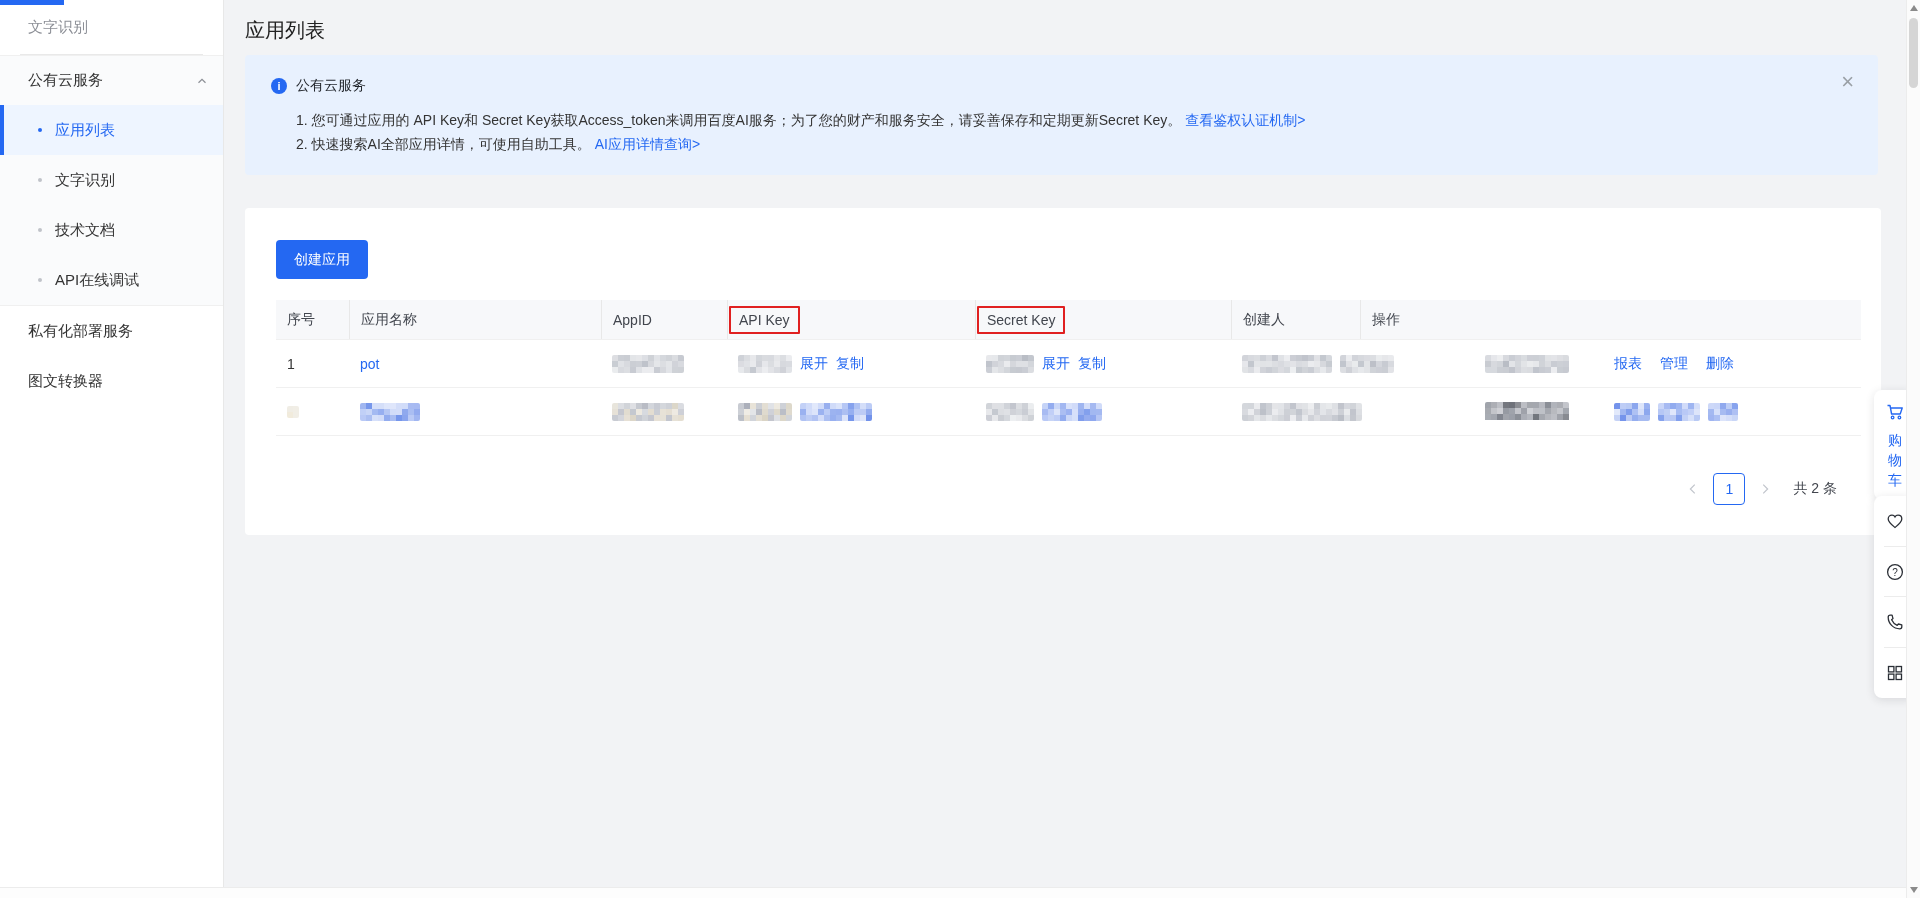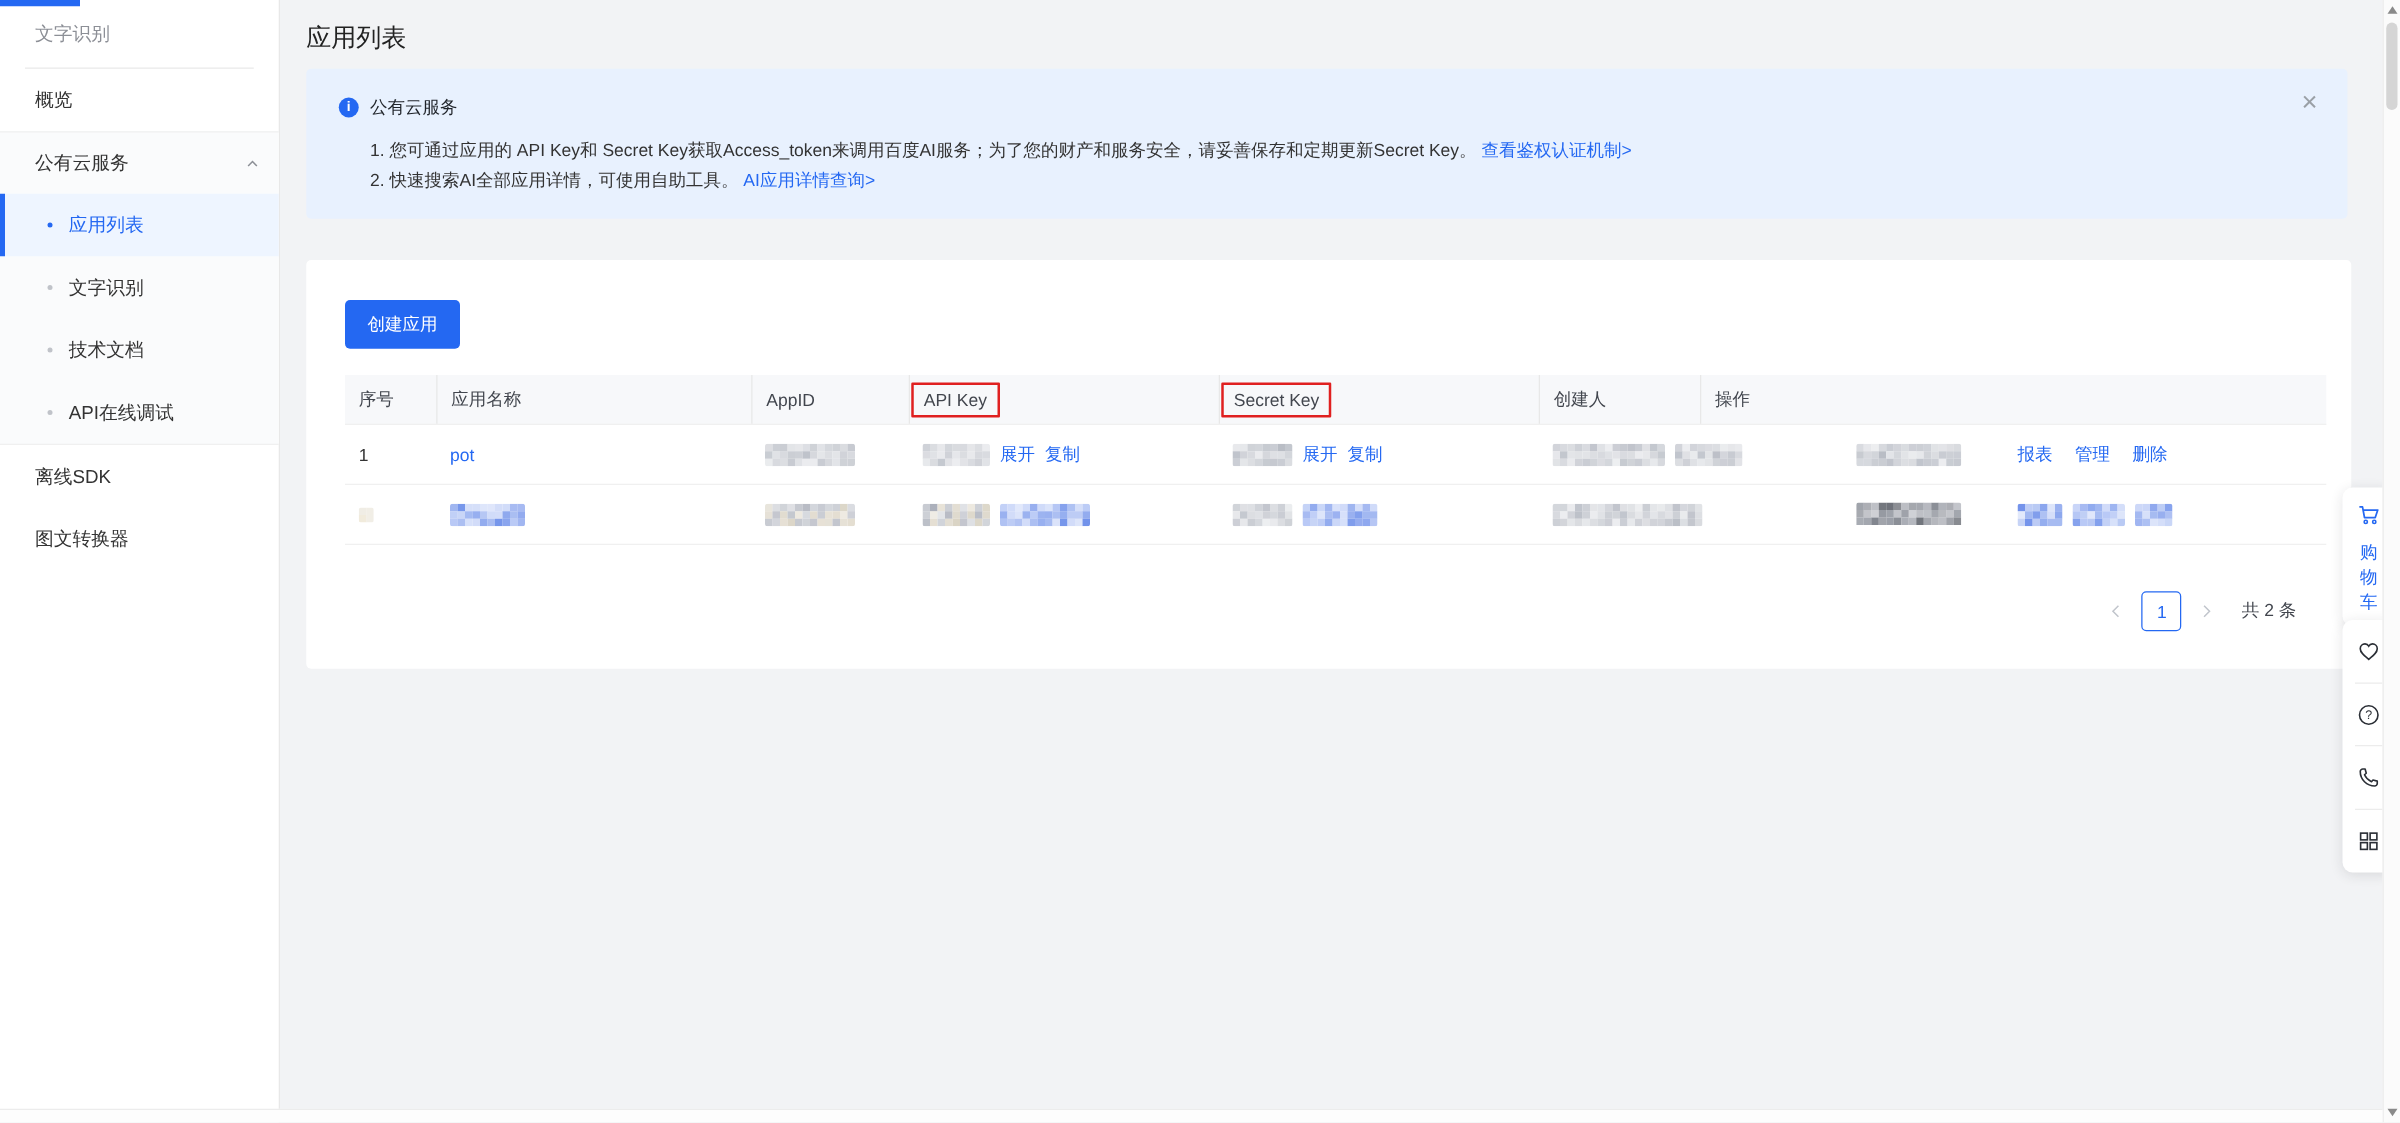--- a/index.html
+++ b/index.html
@@ -71,21 +71,20 @@
   .tri-down { position:absolute; bottom:5px; left:3px; width:0; height:0; border-left:4px solid transparent; border-right:4px solid transparent; border-top:6px solid #8a8a8a; cursor:pointer; }
   .hscroll { position:absolute; left:0; bottom:0; right:14px; height:11px; background:#fdfdfd; border-top:1px solid #ececec; z-index:6; }
 </style>
 </head>
 <body>
 
 <div class="sidebar">
   <div class="top-blue"></div>
   <div class="side-title">文字识别</div>
   <div class="side-divider"></div>
-  <div class="side-item">概览</div>
   <div class="side-group">
     <div class="side-group-head">
       <span>公有云服务</span>
       <span class="spacer"></span>
       <svg width="14" height="14" viewBox="0 0 16 16">
           <polyline points="4,10 8,6 12,10" fill="none" stroke="#8c8f96" stroke-width="1.4"></polyline>
         </svg>
     </div>
     <div class="side-sub active">
       <span class="bar"></span>
@@ -98,21 +97,21 @@
     </div>
     <div class="side-sub">
       <span class="dot"></span>
       <span>技术文档</span>
     </div>
     <div class="side-sub">
       <span class="dot"></span>
       <span>API在线调试</span>
     </div>
   </div>
-  <div class="side-item">离线SDK</div>
+  <div class="side-item">私有化部署服务</div>
   <div class="side-item">图文转换器</div>
 </div>
 
 <div class="main">
   <div class="page-title">应用列表</div>
 
   <div class="banner">
     <div class="banner-head">
       <i class="info-ic">i</i>
       <span class="banner-title">公有云服务</span>

